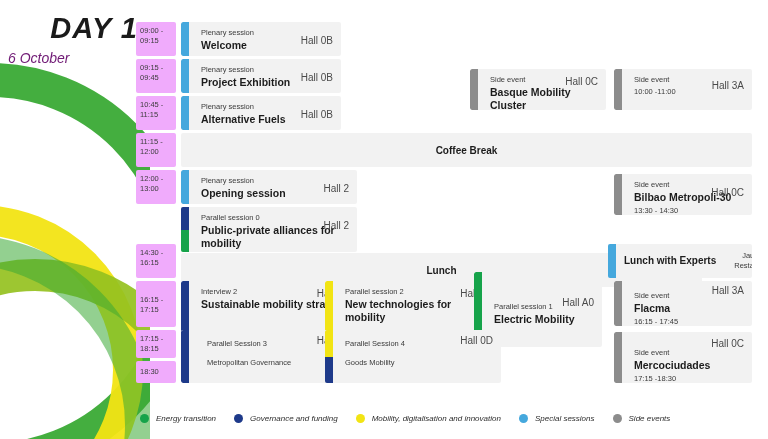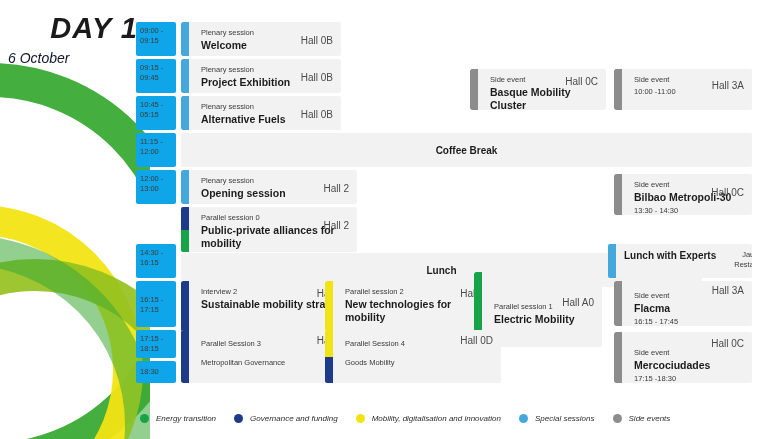--- a/index.html
+++ b/index.html
@@ -13,28 +13,28 @@
 
   
   #deco { position:absolute; left:0; top:0; width:150px; height:439px; overflow:hidden; }
 
   
   #day-header { position:absolute; left:8px; top:14px; width:130px; z-index:5; }
   #day-title {
     font-size:29px; font-weight:bold; font-style:italic; letter-spacing:1px;
     color:#1a1a1a; line-height:1.0;text-align:right;
   }
-  #day-date { font-size:14px; font-style:italic; color:#0f172a; margin-top:7px; }
+  #day-date { font-size:14px; font-style:italic; color:#701a75; margin-top:7px; }
 
   
   #grid { position:absolute; left:136px; top:22px; width:624px; height:360px; }
 
   .time-cell {
     position:absolute; left:0; width:40px;
-    background:#0ea5e9; border-radius:2px;
+    background:#f0abfc; border-radius:2px;
     font-size:7.5px; color:#3c3c3c; line-height:1.35;
     padding:4px 3px 4px 4px;
   }
   .time-cell span { display:block; }
 
   .card {
     position:absolute; background:#f2f2f2; border-radius:2px;
     overflow:hidden;
   }
   .card .bar {
@@ -56,21 +56,21 @@
 
   .break-card {
     position:absolute; background:#f2f2f2; border-radius:2px;
     display:flex; align-items:center; justify-content:center;
     font-size:10px; font-weight:bold; color:#1c1c1c;
   }
 
   .lunch-exp { position:absolute; background:#f2f2f2; border-radius:2px; overflow:hidden; }
   .lunch-exp .bar { position:absolute; left:0; top:0; bottom:0; width:8px; }
   .lunch-exp .le-body {
-    padding:6px 6px 6px 16px; display:flex; align-items:flex-start; gap:18px; height:100%;
+    padding:6px 6px 6px 16px; display:flex; align-items:center; gap:18px; height:100%;
   }
   .lunch-exp .le-title { font-size:10px; font-weight:bold; color:#1c1c1c; line-height:1.2; white-space:nowrap;}
   .lunch-exp .le-loc { font-size:7.5px; color:#3a3a3a; line-height:1.35; text-align:right; }
 
   
   #legend {
     position:absolute; left:140px; top:414px; width:620px;
     display:flex; align-items:center;
   }
   .leg-item { display:flex; align-items:center; margin-right:18px; }
@@ -108,21 +108,21 @@
     <div class="time-cell" style="top:0px;   height:34px;">
       <span>09:00 -</span>
         <span>09:15</span>
       </div>
     <div class="time-cell" style="top:37px;  height:34px;">
       <span>09:15 -</span>
         <span>09:45</span>
       </div>
     <div class="time-cell" style="top:74px;  height:34px;">
       <span>10:45 -</span>
-        <span>05:15</span>
+        <span>11:15</span>
       </div>
     <div class="time-cell" style="top:111px; height:34px;">
       <span>11:15 -</span>
         <span>12:00</span>
       </div>
     <div class="time-cell" style="top:148px; height:34px;">
       <span>12:00 -</span>
         <span>13:00</span>
       </div>
     <div class="time-cell" style="top:222px; height:34px;">
@@ -226,21 +226,21 @@
       <span class="bar" style="background:#16a34a;"></span>
       <div class="card-body" style="padding-top:30px;">
         <div class="kicker">Parallel session 1</div>
         <div class="title">Electric Mobility</div>
         <div class="hall" style="top:24px;">Hall A0</div>
       </div>
     </div>
 
     <div class="card" style="left:45px; top:308px; width:176px; height:53px;">
       <span class="bar" style="background:#1e3a8a;"></span>
-      <div class="card-body" style="padding-top:9px;">
+      <div class="card-body" style="padding-top:9px;margin-left:6px;">
         <div class="kicker">Parallel Session 3</div>
         <div class="kicker" style="margin-top:9px;">Metropolitan Governance</div>
         <div class="hall" style="top:4px;">Hall 0B</div>
       </div>
     </div>
 
     <div class="card" style="left:189px; top:308px; width:176px; height:53px;">
       <span class="bar bar-split">
         <i style="background:#f2e414;"></i>
         <i style="background:#1e3a8a;"></i>

